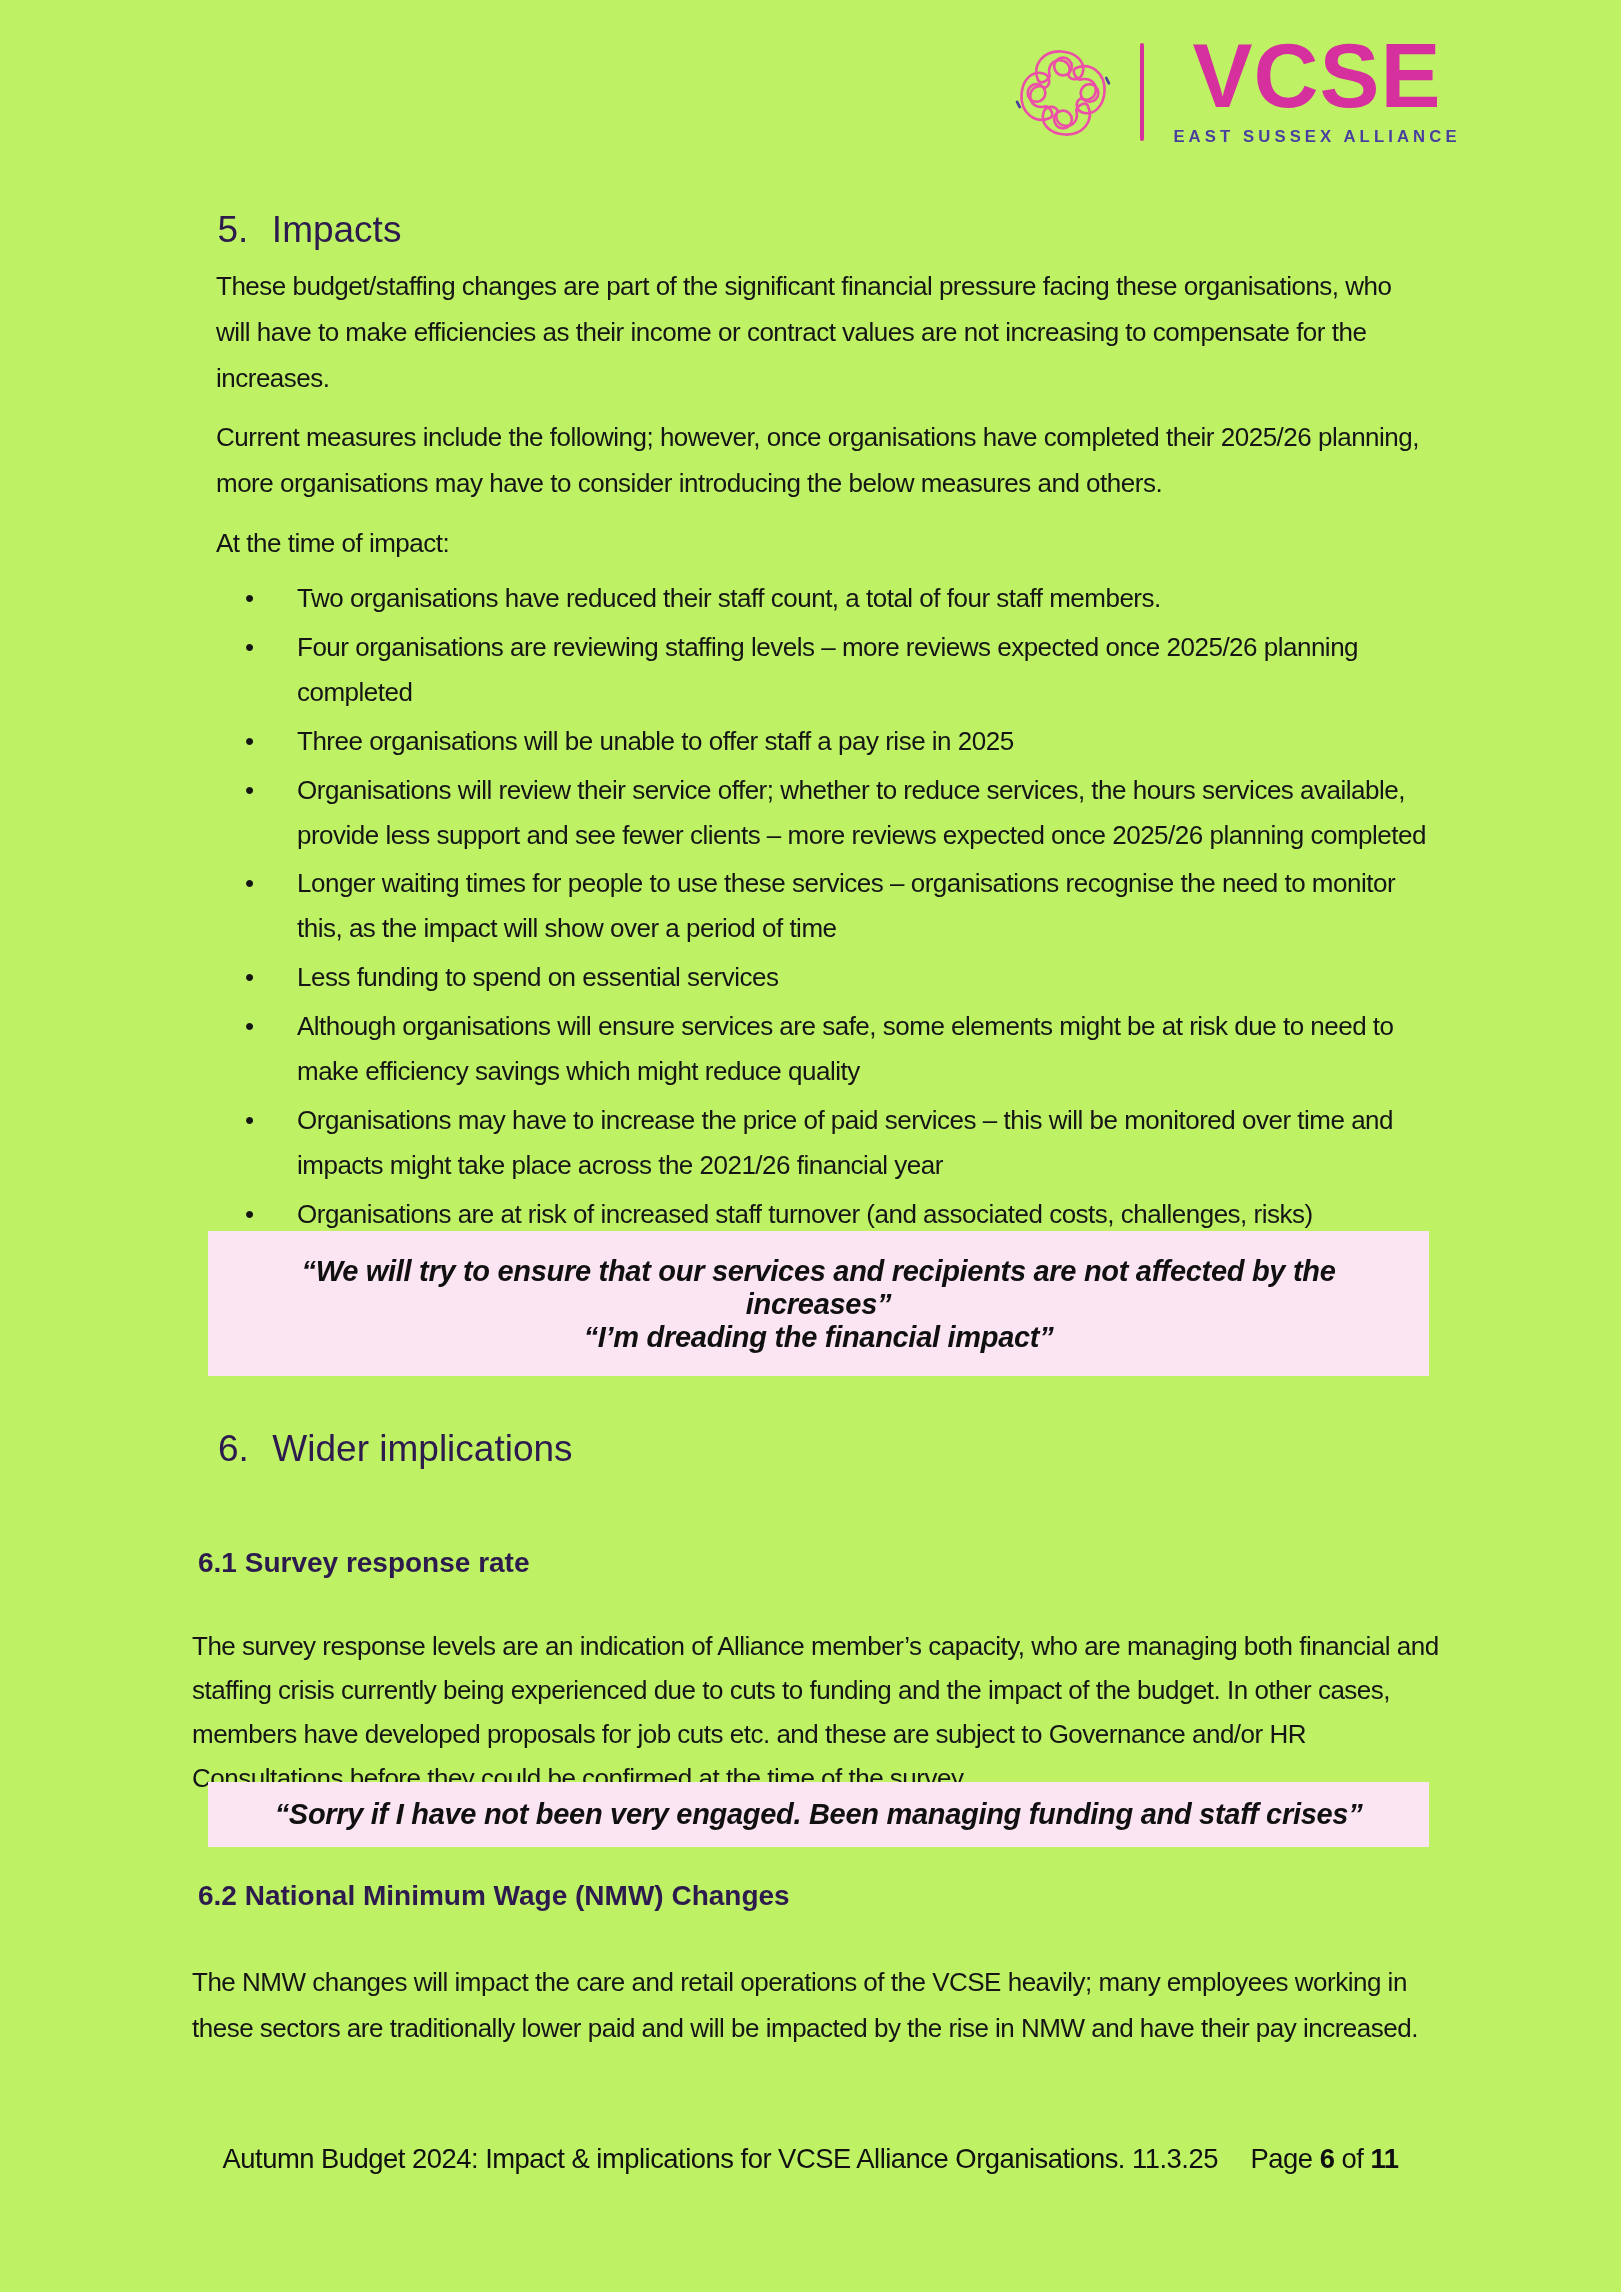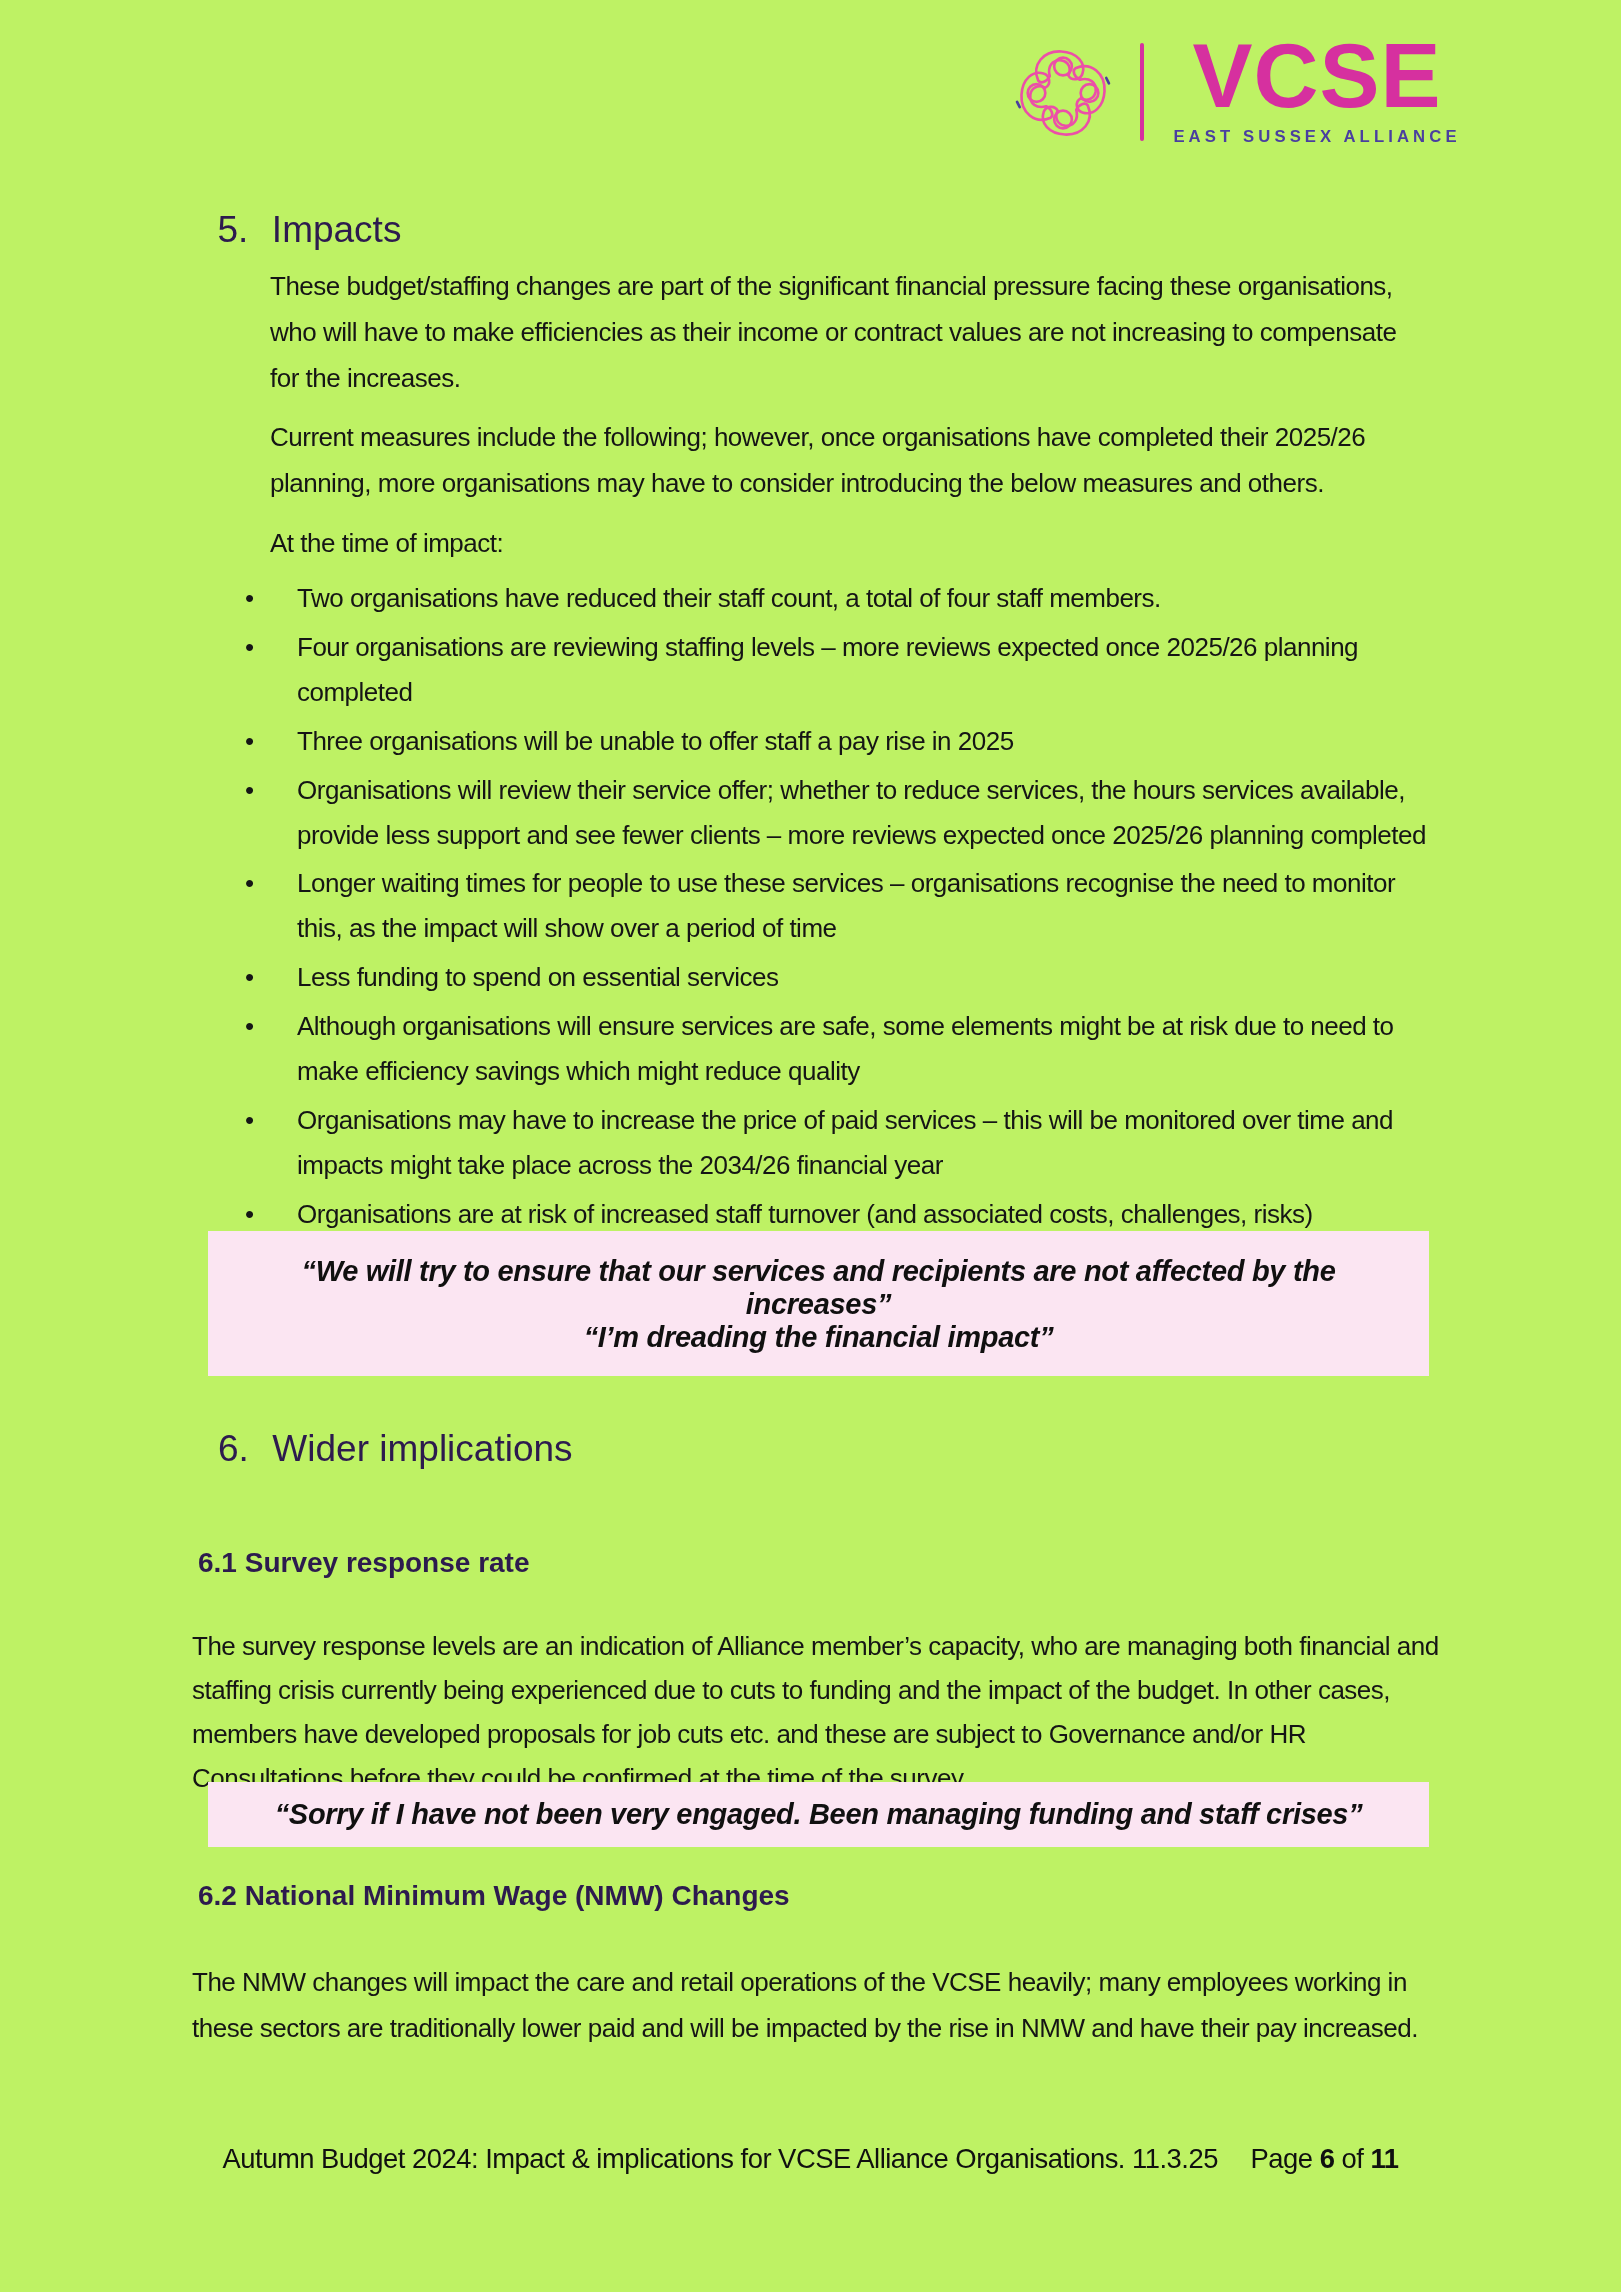--- a/index.html
+++ b/index.html
@@ -23,21 +23,21 @@
     color:var(--tagline-indigo,#4a3f9f);white-space:nowrap;}
   
   .h-main{font-size:37px;font-weight:normal;line-height:39px;
     color:var(--heading-purple,#2d1b4e);}
   .h-main .h-num{display:inline-block;}
   .h-main .h-title{display:inline-block;margin-left:23.5px;}
   .h-sub{font-size:28px;font-weight:bold;line-height:31px;
     color:var(--heading-purple,#2d1b4e);}
   
   .para{font-size:26px;line-height:46px;letter-spacing:-0.5px;margin:13.7px 0 0 0;}
-  .sec5-indent{margin-left:78px;margin-right:9.8px;}
+  .sec5-indent{margin-left:24px;margin-right:9.8px;}
   
   .bullet-list{margin:9.8px 0 0 53px;}
   .bullet-item{display:flex;font-size:26px;line-height:45px;letter-spacing:-0.5px;
     margin-bottom:3.9px;}
   .bullet-marker{flex:0 0 52px;}
   .bullet-text{flex:1;}
   
   .quote-box{position:absolute;left:208px;right:192px;
     background:var(--quote-bg,#fbe5f2);}
   .quote-box-1{top:1231px;height:145px;display:flex;flex-direction:column;
@@ -141,21 +141,21 @@
           <span class="bullet-text">Less funding to spend on essential services</span>
         </div>
 
         <div class="bullet-item">
           <span class="bullet-marker">•</span>
           <span class="bullet-text">Although organisations will ensure services are safe, some elements might be at risk due to need to make efficiency savings which might reduce quality</span>
         </div>
 
         <div class="bullet-item">
           <span class="bullet-marker">•</span>
-          <span class="bullet-text">Organisations may have to increase the price of paid services – this will be monitored over time and impacts might take place across the 2034/26 financial year</span>
+          <span class="bullet-text">Organisations may have to increase the price of paid services – this will be monitored over time and impacts might take place across the 2021/26 financial year</span>
         </div>
 
         <div class="bullet-item">
           <span class="bullet-marker">•</span>
           <span class="bullet-text">Organisations are at risk of increased staff turnover (and associated costs, challenges, risks)</span>
         </div>
       </div>
   </div>
 
   <div class="quote-box quote-box-1">

